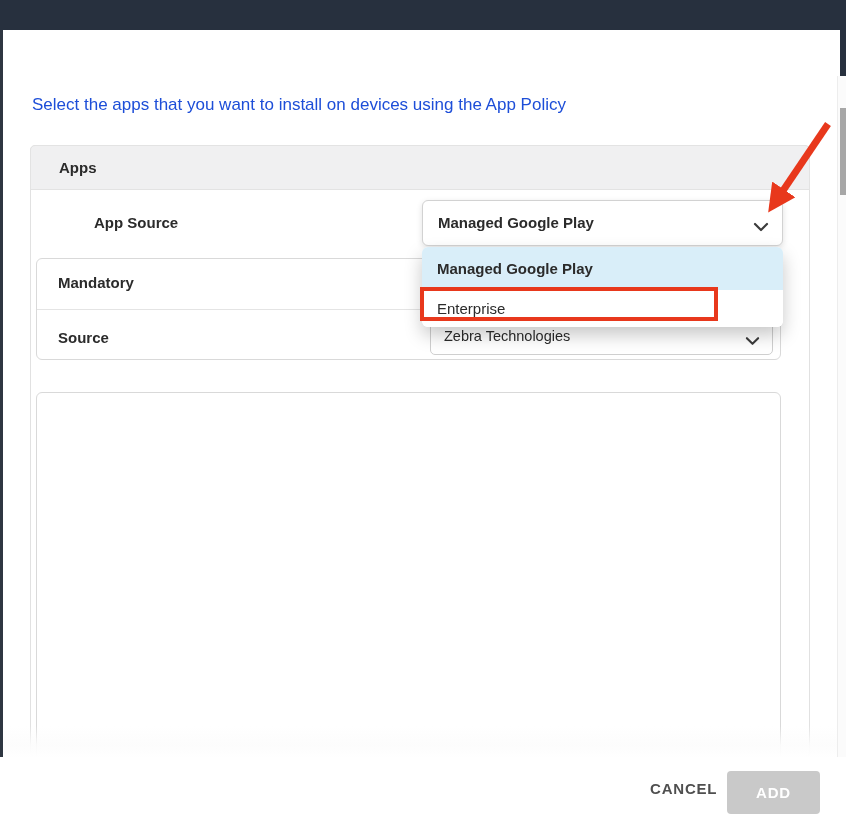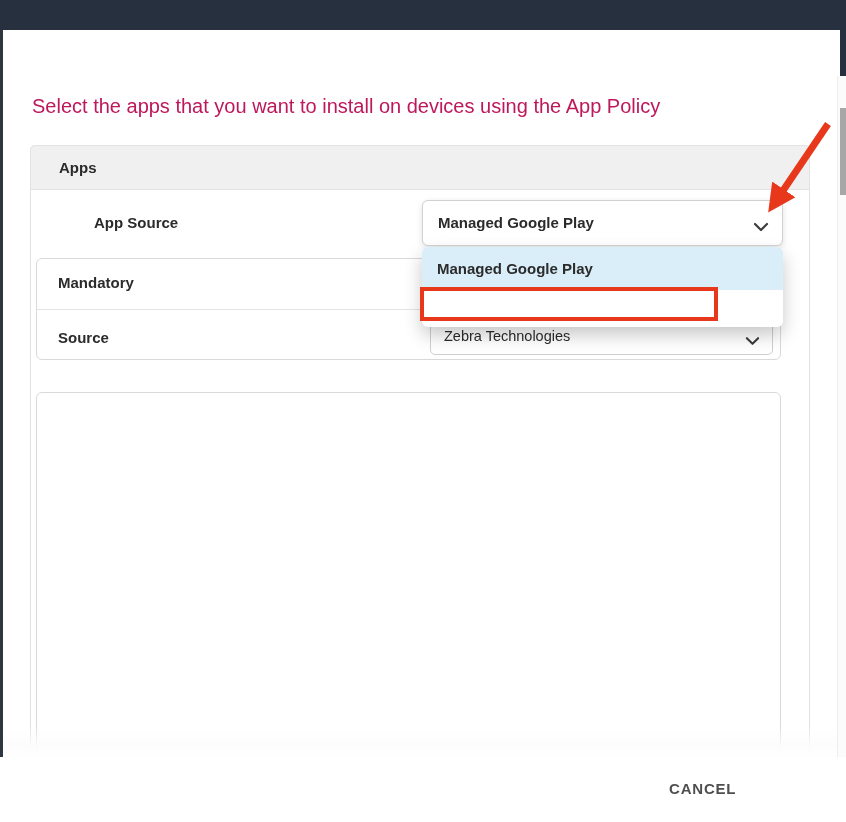--- a/index.html
+++ b/index.html
@@ -10,21 +10,21 @@
   .abs{position:absolute;}
 
   
   .topbar{left:0;top:0;width:846px;height:30px;background:#27303e;}
   .left-strip{left:0;top:30px;width:3px;height:727px;background:#2e3641;}
   .modal-header{left:3px;top:30px;width:837px;height:46px;background:#1f537f;}
   .header-sliver{left:840px;top:30px;width:6px;height:46px;background:#27303e;}
   .modal-title{left:29px;top:0;height:46px;line-height:46px;color:#fff;font-size:15.5px;font-weight:bold;letter-spacing:.4px;}
   .help-icon{right:20px;top:10px;width:25px;height:25px;border:2.2px solid #fff;border-radius:50%;box-sizing:border-box;
     color:#fff;font-size:14px;font-weight:bold;text-align:center;line-height:20px;cursor:pointer;}
-  .subtitle{left:32px;top:95px;font-size:20px;color:#be185d;}
+  .subtitle{left:32px;top:95px;font-size:17px;color:#1d4ed8;}
 
   
   .apps-panel{left:30px;top:145px;width:780px;height:612px;border:1px solid #e1e1e1;border-radius:5px;box-sizing:border-box;background:#fff;}
   .apps-panel-header{left:30px;top:145px;width:780px;height:45px;background:#f0f0f1;border:1px solid #e3e3e3;border-radius:5px 5px 0 0;box-sizing:border-box;}
   .apps-panel-header span{margin-left:28px;line-height:43px;font-weight:bold;font-size:15px;display:inline-block;}
 
   .field-label{font-weight:bold;font-size:15px;}
   .lbl-app-source{left:58px;top:214px;margin-left:36px;}
 
   
@@ -75,21 +75,21 @@
   .cell-icon{position:absolute;left:124px;top:11px;width:28px;height:28px;}
   .cell-name{position:absolute;left:201px;top:0;line-height:49.7px;font-size:14.5px;color:#1878b9;text-decoration:none;cursor:pointer;}
   .cell-version{position:absolute;left:349px;top:0;line-height:49.7px;font-size:14.5px;color:#333;}
   .cell-type{position:absolute;left:504px;top:0;line-height:49.7px;font-size:14.5px;color:#333;}
   .kebab{position:absolute;left:671px;top:15px;width:10px;height:20px;display:flex;flex-direction:column;justify-content:space-between;align-items:center;cursor:pointer;}
   .kebab i{width:4px;height:4px;border-radius:50%;background:#3a3a3a;}
 
   
   .fade{left:4px;top:726px;width:833px;height:32px;background:linear-gradient(to bottom,rgba(255,255,255,0),rgba(252,252,252,.92) 60%,#fff);z-index:20;}
   .footer{left:3px;top:757px;width:843px;height:65px;background:#fff;z-index:21;}
-  .cancel-btn{position:absolute;left:660px;top:22px;font-size:15px;font-weight:bold;color:#4f4f4f;letter-spacing:.8px;background:none;border:none;
+  .cancel-btn{position:absolute;left:641px;top:22px;font-size:15px;font-weight:bold;color:#4f4f4f;letter-spacing:.8px;background:none;border:none;
     font-family:"Liberation Sans",sans-serif;cursor:pointer;}
   .add-btn{position:absolute;left:724px;top:14px;width:93px;height:43px;background:#c9c9c9;border:none;border-radius:4px;color:#fff;
     font-size:15px;font-weight:bold;letter-spacing:.8px;font-family:"Liberation Sans",sans-serif;cursor:default;}
 
   
   .scroll-track{left:837px;top:76px;width:9px;height:681px;background:#fbfbfb;border-left:1px solid #ededed;box-sizing:border-box;z-index:25;}
   .scroll-thumb{position:absolute;left:1.5px;top:32px;width:7px;height:87px;background:#a7a7a7;}
 
   
   .arrow-svg{left:735px;top:103px;z-index:30;pointer-events:none;}
@@ -116,20 +116,21 @@
   <div class="abs select-control">
     <span class="val">Managed Google Play</span>
     <span class="chev">
       <svg width="16" height="10" viewBox="0 0 16 10">
           <polyline points="2,2 8,8 14,2" fill="none" stroke="#3c3c3c" stroke-width="2.2" stroke-linecap="round" stroke-linejoin="round"></polyline>
         </svg>
     </span>
   </div>
   <div class="abs select-menu">
     <div class="opt opt1">Managed Google Play</div>
+    <div class="opt opt2">Enterprise</div>
   </div>
   <div class="abs red-rect"></div>
 
   <div class="abs bindings-box"></div>
   <div class="abs bindings-row1"></div>
   <span class="abs field-label lbl-bindings">Mandatory</span>
   <span class="abs field-label lbl-select">Source</span>
   <div class="abs zebra-select">
     <span class="val">Zebra Technologies</span>
     <span class="chev">
@@ -287,20 +288,21 @@
           <i></i>
         </span>
       <span class="row-sep"></span>
     </div>
   </div>
 
   <div class="abs fade"></div>
 
   <div class="abs footer">
     <button class="cancel-btn">CANCEL</button>
+    <button class="add-btn" disabled="">ADD</button>
   </div>
 
   <div class="abs scroll-track">
     <div class="scroll-thumb"></div>
   </div>
 
   <svg class="abs arrow-svg" width="111" height="120" viewBox="0 0 111 120">
     <defs>
       <marker id="ah" markerWidth="4" markerHeight="4" refX="2" refY="2" orient="auto" markerUnits="strokeWidth">
         <path d="M0,0 L4,2 L0,4 z" fill="#e8381c"></path>

